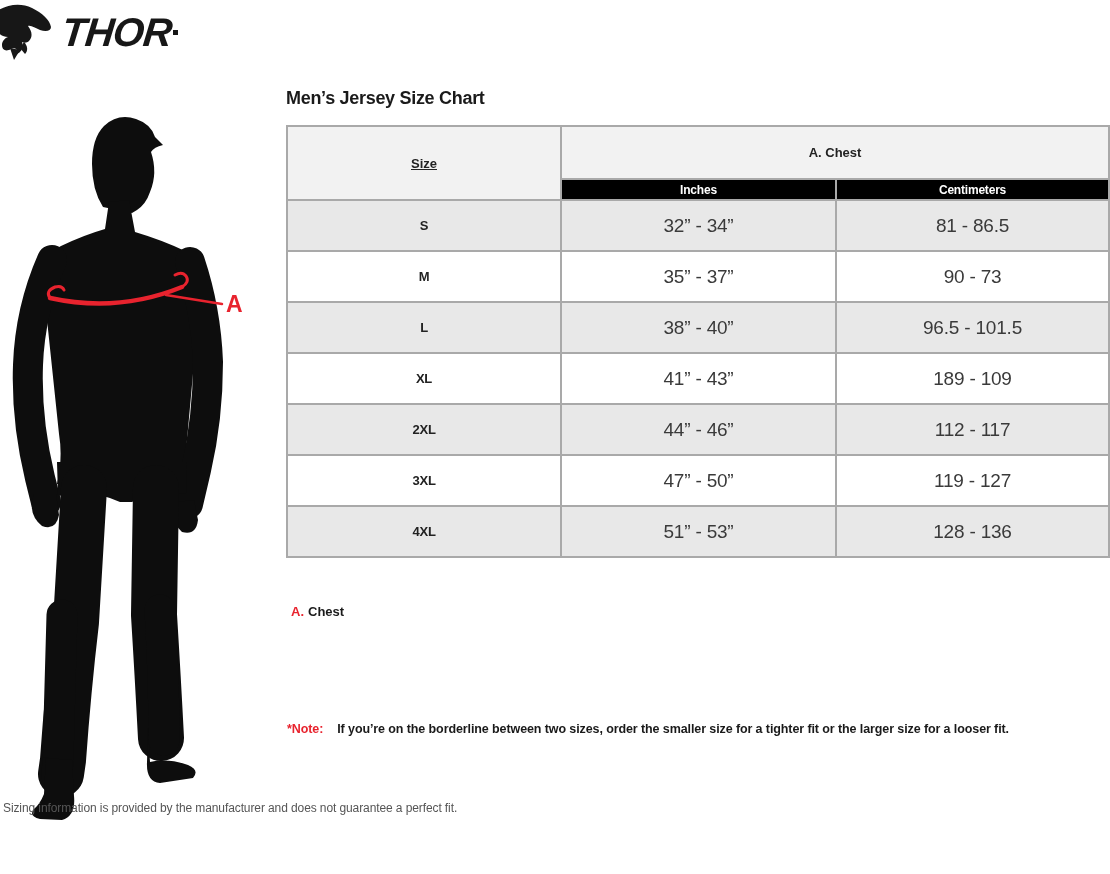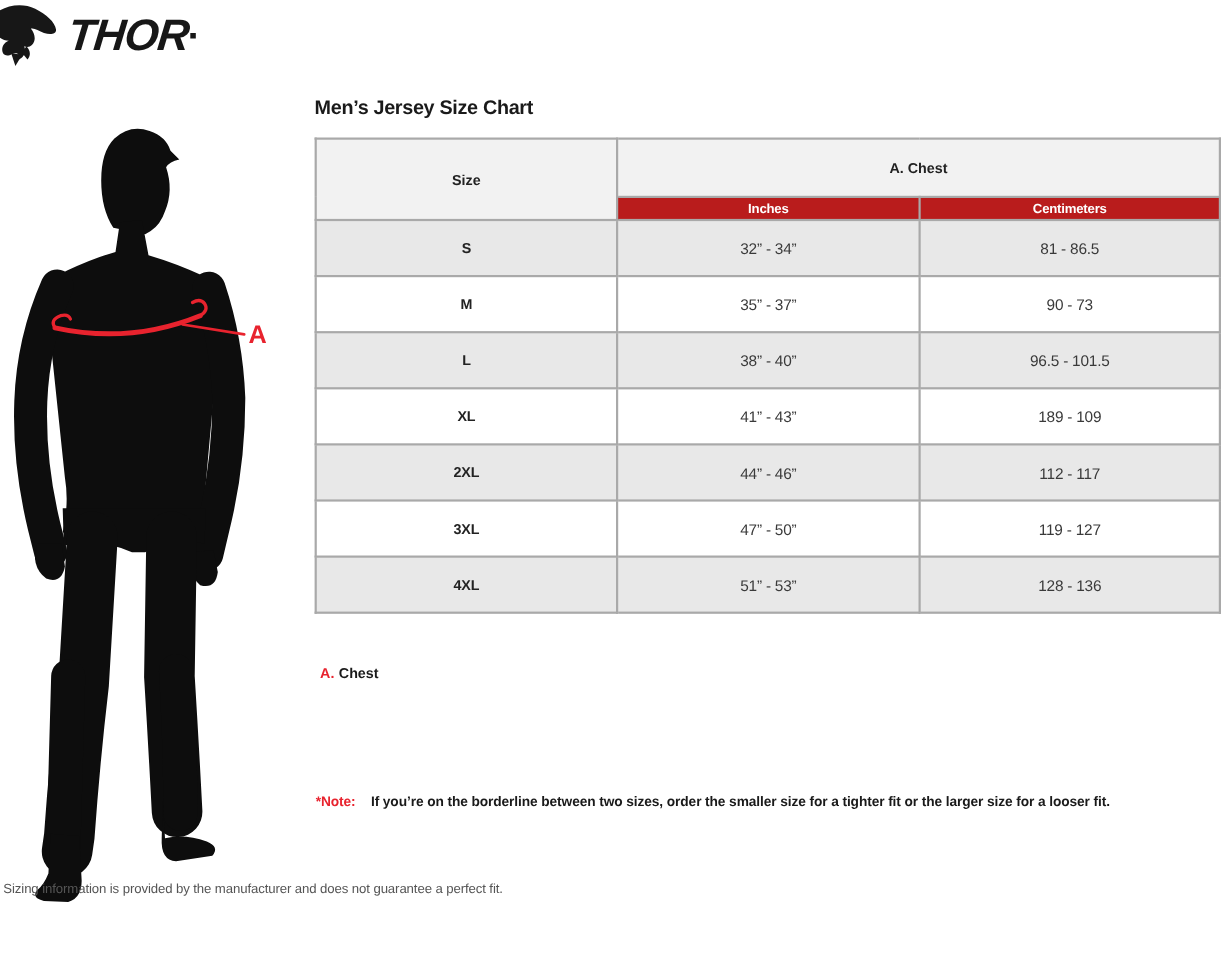--- a/index.html
+++ b/index.html
@@ -16,25 +16,25 @@
   
   .figure-wrap { position:absolute; top:110px; left:0; width:280px; height:712px; }
 
   
   .main { position:absolute; left:286px; top:88px; width:810px; }
   .chart-title { font-size:18px; font-weight:bold; color:#1a1a1a; letter-spacing:-0.3px; }
 
   table.size-chart { border-collapse:collapse; width:822px; margin-top:16px; table-layout:fixed; }
   .size-chart th, .size-chart td { border:2px solid #a9a9a9; text-align:center; vertical-align:middle; }
   .size-chart th.hdr { background:#f2f2f2; color:#222; font-size:13px; font-weight:bold; }
-  .size-chart th.size-hdr { height:74px; }
+  .size-chart th.size-hdr { height:74px;text-decoration:underline; }
   .size-chart th.chest-hdr { height:53px; }
-  .size-chart tr.units th { background:#b91c1c; color:#ffffff; font-size:12px; font-weight:bold;
+  .size-chart tr.units th { background:#000000; color:#ffffff; font-size:12px; font-weight:bold;
                             height:21px; letter-spacing:-0.2px; }
-  .size-chart tbody td { height:51px; font-size:14px; color:#3a3a3a; letter-spacing:-0.2px; background:#ffffff; }
+  .size-chart tbody td { height:51px; font-size:19px; color:#3a3a3a; letter-spacing:-0.2px; background:#ffffff; }
   .size-chart tbody td.size-col { font-weight:bold; font-size:13px; color:#222; }
   .size-chart tbody tr:nth-child(odd) td { background:#e8e8e8; }
 
   
   .how-to { position:absolute; left:286px; top:586px; }
   .how-to-title { font-size:18px; font-weight:bold; color:#1a1a1a; letter-spacing:-0.3px; }
   .measure-item { margin-top:18px; margin-left:5px; }
   .measure-head { font-size:13px; font-weight:bold; color:#1a1a1a; }
   .measure-letter { color:#e8232e; margin-right:4px; }
   .measure-desc { margin-top:6px; font-size:12px; color:#555; width:385px; line-height:1.35;

